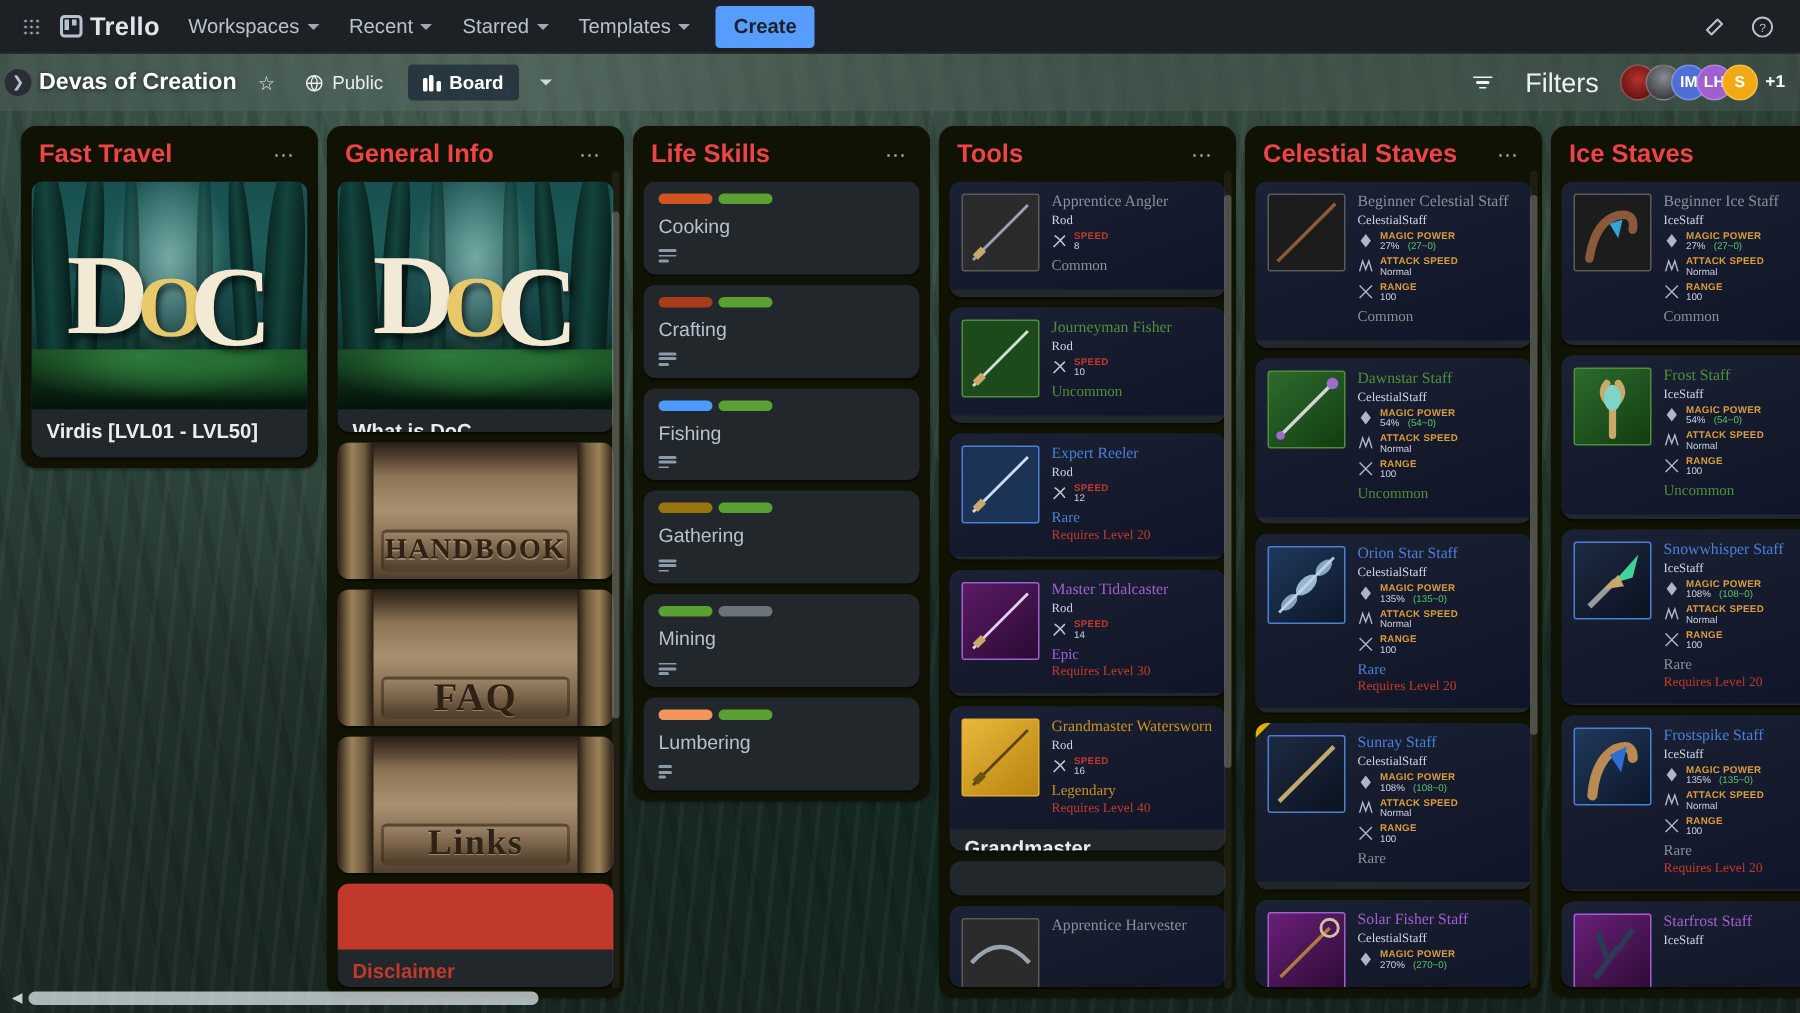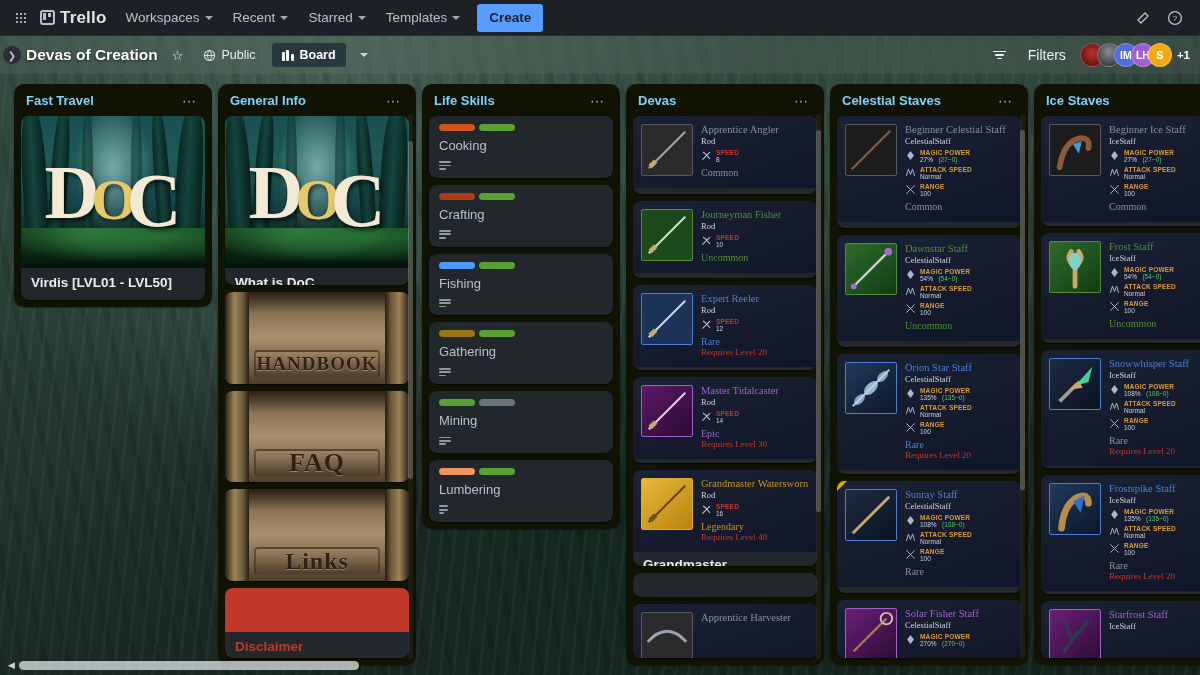--- a/index.html
+++ b/index.html
@@ -83,21 +83,21 @@
   .board-title { font-size:15.5px; font-weight:700; color:#ffffff; text-shadow:0 1px 3px rgba(0,0,0,.6); }
   .bh-ico { color:#e6eaef; font-size:13px; padding:3px 4px; border-radius:3px; cursor:pointer; display:flex; align-items:center; gap:4px; }
   .vis-pill { font-size:12.5px; color:#e8ecf0; display:flex; align-items:center; gap:5px; padding:3px 6px; border-radius:3px; cursor:pointer; }
   .board-view {
     background: rgba(20,30,50,.62); color:#fff; font-size:12.5px; font-weight:700;
     padding:5px 10px; border-radius:3px; display:flex; align-items:center; gap:6px; cursor:pointer;
   }
   .bv-glyph { display:flex; gap:1.5px; align-items:flex-end; }
   .bv-glyph span { width:3px; background:#fff; display:block; border-radius:1px; }
   .bh-right { margin-left:auto; display:flex; align-items:center; gap:8px; }
-  .filters { display:flex;align-items:center;gap:22px;font-size:14px;color:#eef1f4;cursor:pointer;padding:4px 6px;border-radius:3px;}
+  .filters { display:flex;align-items:center;gap:22px;font-size:18px;color:#eef1f4;cursor:pointer;padding:4px 6px;border-radius:3px;}
   .filter-glyph { display:flex;flex-direction:column;gap:2px;align-items:center; }
   .filter-glyph i { display:block;height:1.6px;background:#eef1f4; border-radius:1px;}
   .avatars { display:flex; align-items:center; }
   .av { width:24px;height:24px;border-radius:50%;margin-left:-7px;border:1.5px solid rgba(255,255,255,.25);
         display:flex;align-items:center;justify-content:center;font-size:10.5px;font-weight:700;color:#fff;cursor:pointer;overflow:hidden;}
   .av:first-child{margin-left:0;}
   .plus1 { font-size:11.5px;color:#fff;margin-left:5px;font-weight:600; }
 
   
   .canvas {
@@ -108,21 +108,21 @@
   .list {
     width: 198px; flex:none; border-radius:10px;
     background: #101204; 
     padding: 7px 5px 5px 5px;
     max-height: 100%;
     display:flex; flex-direction:column;
     box-shadow: 0 1px 2px rgba(0,0,0,.35);
   }
   .list.tall { max-height:581px; }
   .list-head { display:flex; align-items:center; padding: 2px 6px 8px 7px; }
-  .list-title { font-size:13px; font-weight:700; color:#7dd3fc; }
+  .list-title { font-size:17px; font-weight:700; color:#ef4444; }
   .list-menu { margin-left:auto; color:#9fadbc; font-size:14px; letter-spacing:1px; line-height:8px; cursor:pointer; padding:2px 4px; border-radius:3px;}
   .cards { display:flex; flex-direction:column; gap:7px; overflow:hidden; padding: 0 2px 2px 2px; }
 
   
   .card { background:#22272b; border-radius:8px; box-shadow:0 1px 1px rgba(0,0,0,.5); cursor:pointer; overflow:hidden; }
   .card-title { font-size:13px; color:#b6c2cf; padding:7px 10px 3px 10px; line-height:1.25; }
   .labels { display:flex; gap:4px; padding:8px 10px 0 10px; }
   .lbl { width:36px; height:7px; border-radius:4px; }
   .badges { display:flex; align-items:center; gap:5px; padding:4px 10px 8px 10px; }
   .desc-icon { display:flex; flex-direction:column; gap:1.6px; width:12px; }
@@ -484,21 +484,21 @@
               <i style="width:5px"></i>
             </span>
         </div>
       </div>
 
     </div>
   </div>
 
   <div class="list tall" style="position:relative">
     <div class="list-head">
-      <span class="list-title">Devas</span>
+      <span class="list-title">Tools</span>
       <span class="list-menu">⋯</span>
     </div>
     <div class="cards">
 
       <div class="item-card">
         <div class="tooltip">
           <div class="tt-row">
             <div class="thumb" style="background:#2b2b2b;border-color:#5a5a5a">
               <svg width="100%" height="100%" viewBox="0 0 52 52">
                   <line x1="7" y1="45" x2="45" y2="7" stroke="#9aa4b0" stroke-width="2"></line>

